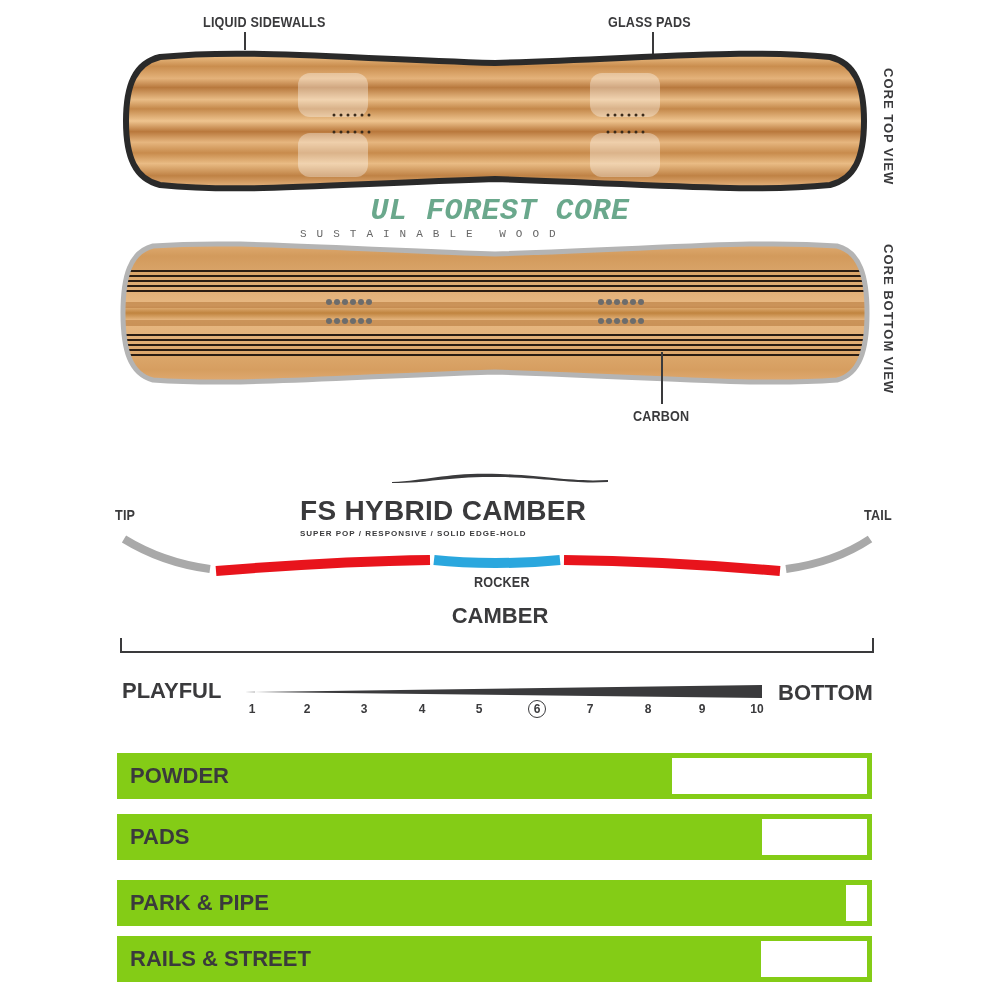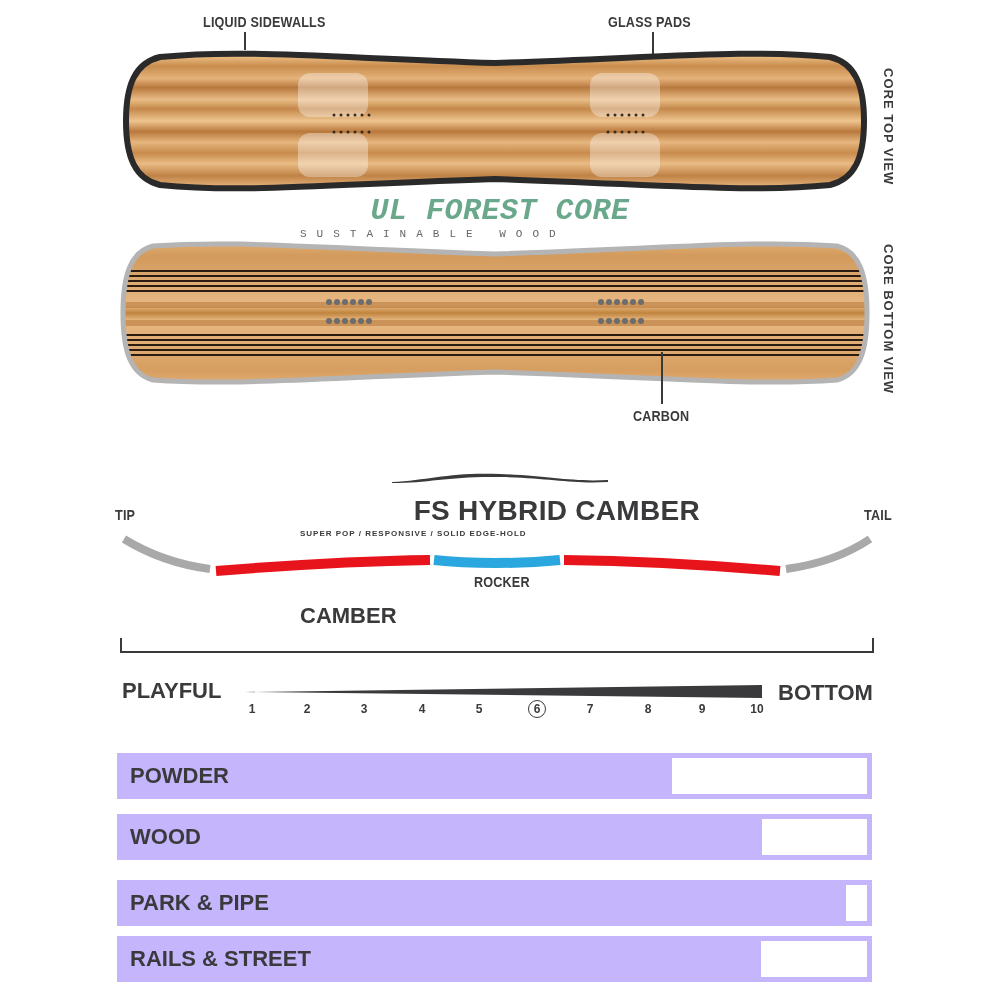--- a/index.html
+++ b/index.html
@@ -5,26 +5,26 @@
   html, body { margin:0; padding:0; background:#ffffff; }
   body { width:1000px; height:1000px; position:relative; overflow:hidden;
          font-family:"Liberation Sans", "DejaVu Sans", sans-serif; color:#3a3a3c; }
   .abs { position:absolute; }
   .label-sm { font-size:14px; font-weight:bold; color:#3a3a3c; letter-spacing:0.2px; transform:scaleX(0.9); transform-origin:left center; }
   .vlabel { font-size:13px; font-weight:bold; color:#3a3a3c; letter-spacing:1px;
             writing-mode:vertical-rl; white-space:nowrap; }
   .leader { position:absolute; width:2px; background:#3a3a3c; }
   .brand-title { font-size:30px; font-weight:bold; font-style:italic; color:#6aa88c; letter-spacing:0.5px; text-align:center; }
   .brand-sub { font-size:11px; color:#666; letter-spacing:10px; text-align:left; }
-  .camber-title { font-size:28px; font-weight:bold; color:#3a3a3c; text-align:right; letter-spacing:0.3px; }
+  .camber-title { font-size:28px; font-weight:bold; color:#3a3a3c; text-align:left; letter-spacing:0.3px; }
   .camber-sub { font-size:8px; color:#3a3a3c; letter-spacing:1px; font-weight:bold; }
   .big-label { font-size:22px; font-weight:bold; color:#3a3a3c; }
   .scale-num { position:absolute; font-size:12px; font-weight:bold; color:#3a3a3c; width:20px; text-align:center; }
   .scale-num.selected { border:1.6px solid #3a3a3c; border-radius:50%; width:16px; height:16px; line-height:16px; font-size:12px; }
-  .bar { position:absolute; left:117px; width:755px; height:46px; background:#c4b5fd; }
+  .bar { position:absolute; left:117px; width:755px; height:46px; background:#84cc16; }
   .bar .bar-label { position:absolute; left:13px; top:0; line-height:46px; font-size:22px; font-weight:bold; color:#3a3a3c; }
   .bar .bar-empty { position:absolute; top:5px; bottom:5px; right:5px; background:#ffffff; }
 </style>
 </head>
 <body>
 
 <div>
   <span class="abs label-sm" style="left:203px; top:14px;">LIQUID SIDEWALLS</span>
   <div class="leader" style="left:244px; top:32px; height:18px;"></div>
   <span class="abs label-sm" style="left:608px; top:14px;">GLASS PADS</span>
@@ -172,21 +172,21 @@
   <span class="abs label-sm" style="left:864px; top:507px;">TAIL</span>
 
   <svg class="abs" style="left:110px; top:525px;" width="780" height="60" viewBox="0 0 780 60">
     <path d="M14,14 C40,30 70,40 100,44" fill="none" stroke="#a9a9a9" stroke-width="8"></path>
     <path d="M106,46 C180,40 250,36 320,35" fill="none" stroke="#e8141c" stroke-width="10"></path>
     <path d="M324,35 C360,39 410,39 450,35" fill="none" stroke="#2aa7de" stroke-width="10"></path>
     <path d="M454,35 C530,36 600,40 670,46" fill="none" stroke="#e8141c" stroke-width="10"></path>
     <path d="M676,44 C706,40 736,30 760,14" fill="none" stroke="#a9a9a9" stroke-width="8"></path>
   </svg>
   <div class="abs label-sm" style="left:474px; top:574px;">ROCKER</div>
-  <div class="abs" style="left:300px; top:603px; width:400px; font-size:22px; font-weight:bold; color:#3a3a3c;">CAMBER</div>
+  <div class="abs" style="left:300px; top:603px; width:400px; text-align:center; font-size:22px; font-weight:bold; color:#3a3a3c;">CAMBER</div>
   <svg class="abs" style="left:118px; top:638px;" width="760" height="16" viewBox="0 0 760 16">
     <path d="M3,0 L3,14 L755,14 L755,0" fill="none" stroke="#3a3a3c" stroke-width="2"></path>
   </svg>
 </div>
 
 <div>
   <div class="abs big-label" style="left:122px; top:678px;">PLAYFUL</div>
   <div class="abs big-label" style="left:778px; top:680px;">BOTTOM</div>
   <svg class="abs" style="left:245px; top:684px;" width="520" height="16" viewBox="0 0 520 16">
     <path d="M0,8 L517,1 L517,14 Z" fill="#3a3a3c"></path>
@@ -202,21 +202,21 @@
   <span class="scale-num" style="left:692px; top:702px;">9</span>
   <span class="scale-num" style="left:747px; top:702px;">10</span>
 </div>
 
 <div>
   <div class="bar" style="top:753px;">
     <span class="bar-label">POWDER</span>
     <div class="bar-empty" style="left:555px;"></div>
   </div>
   <div class="bar" style="top:814px;">
-    <span class="bar-label">WOOD</span>
+    <span class="bar-label">PADS</span>
     <div class="bar-empty" style="left:645px;"></div>
   </div>
   <div class="bar" style="top:880px;">
     <span class="bar-label">PARK &amp; PIPE</span>
     <div class="bar-empty" style="left:729px;"></div>
   </div>
   <div class="bar" style="top:936px;">
     <span class="bar-label">RAILS &amp; STREET</span>
     <div class="bar-empty" style="left:644px;"></div>
   </div>

